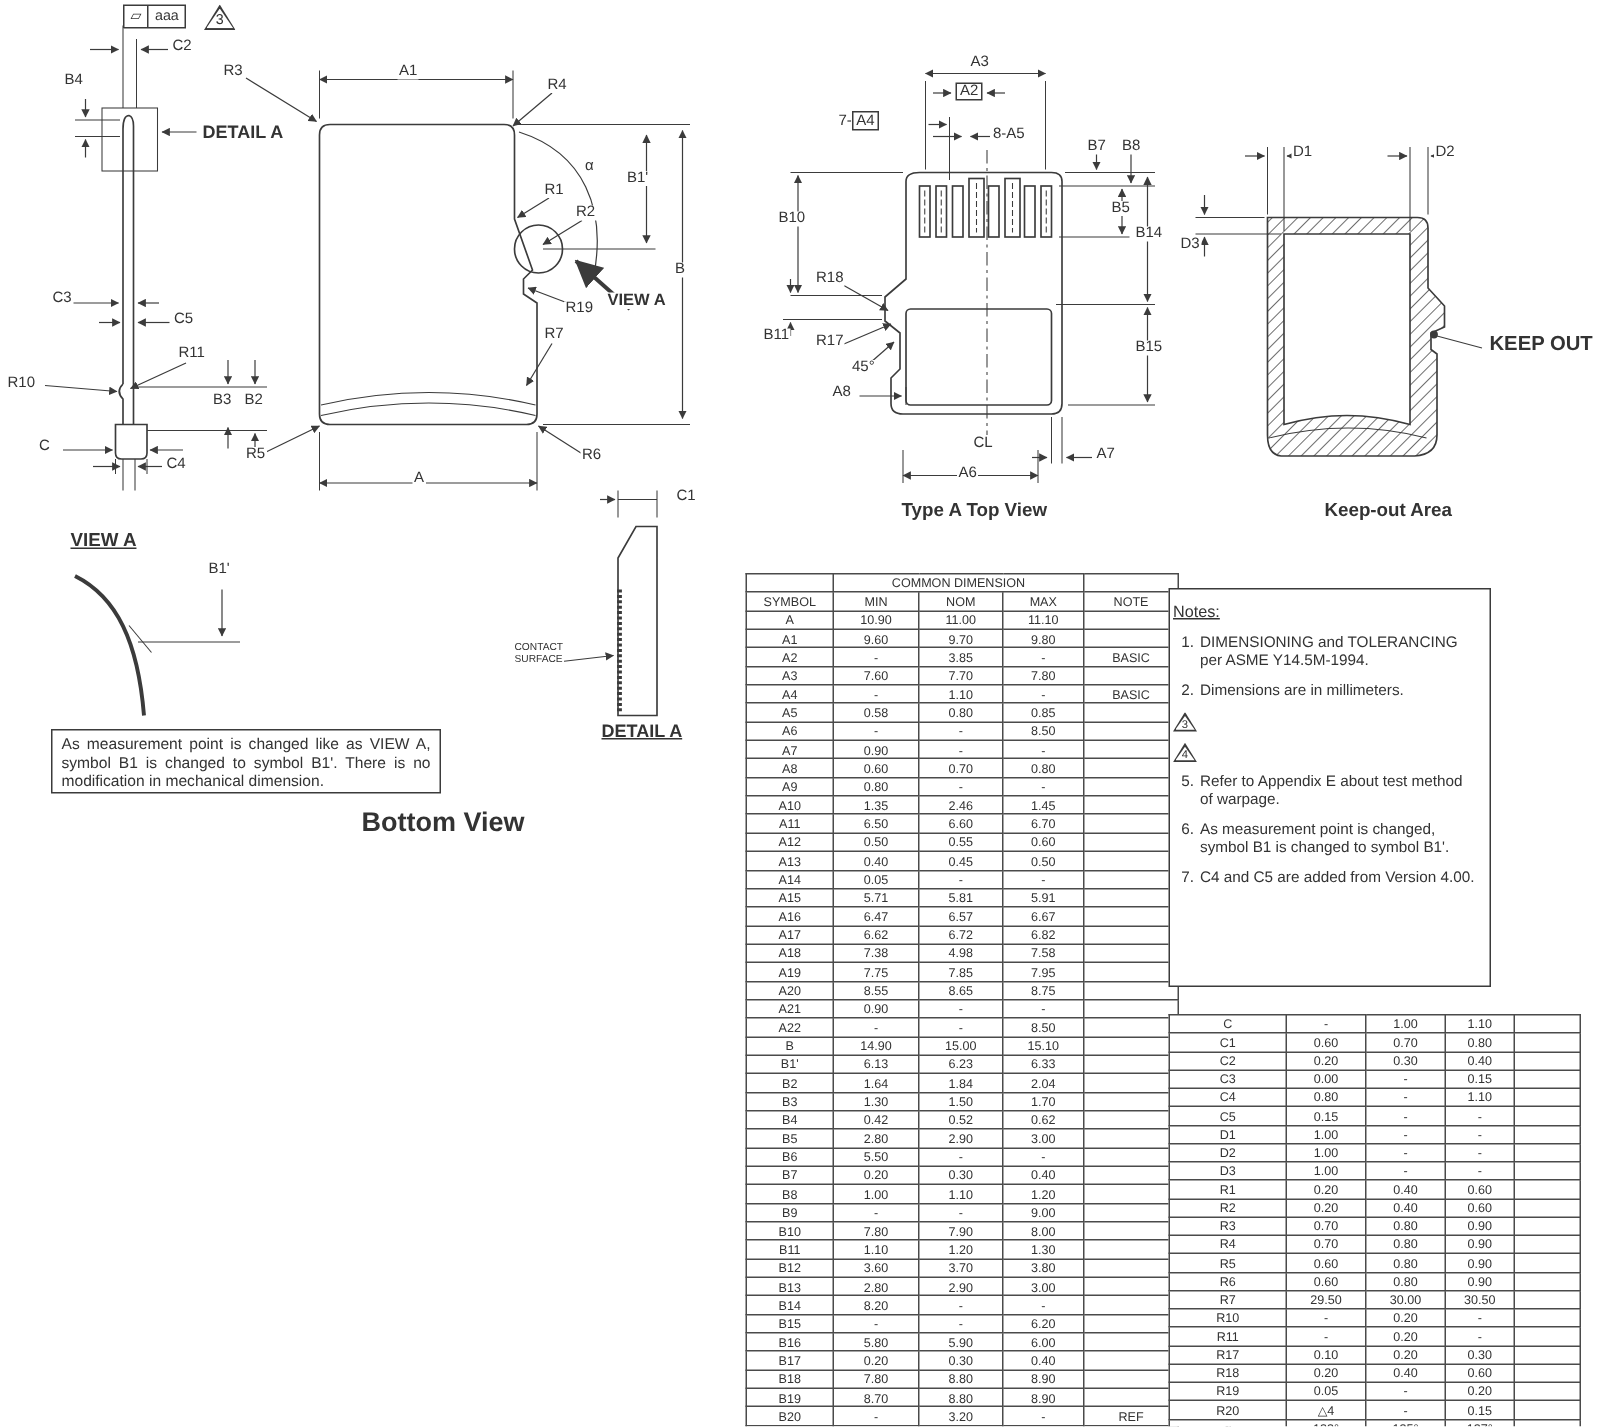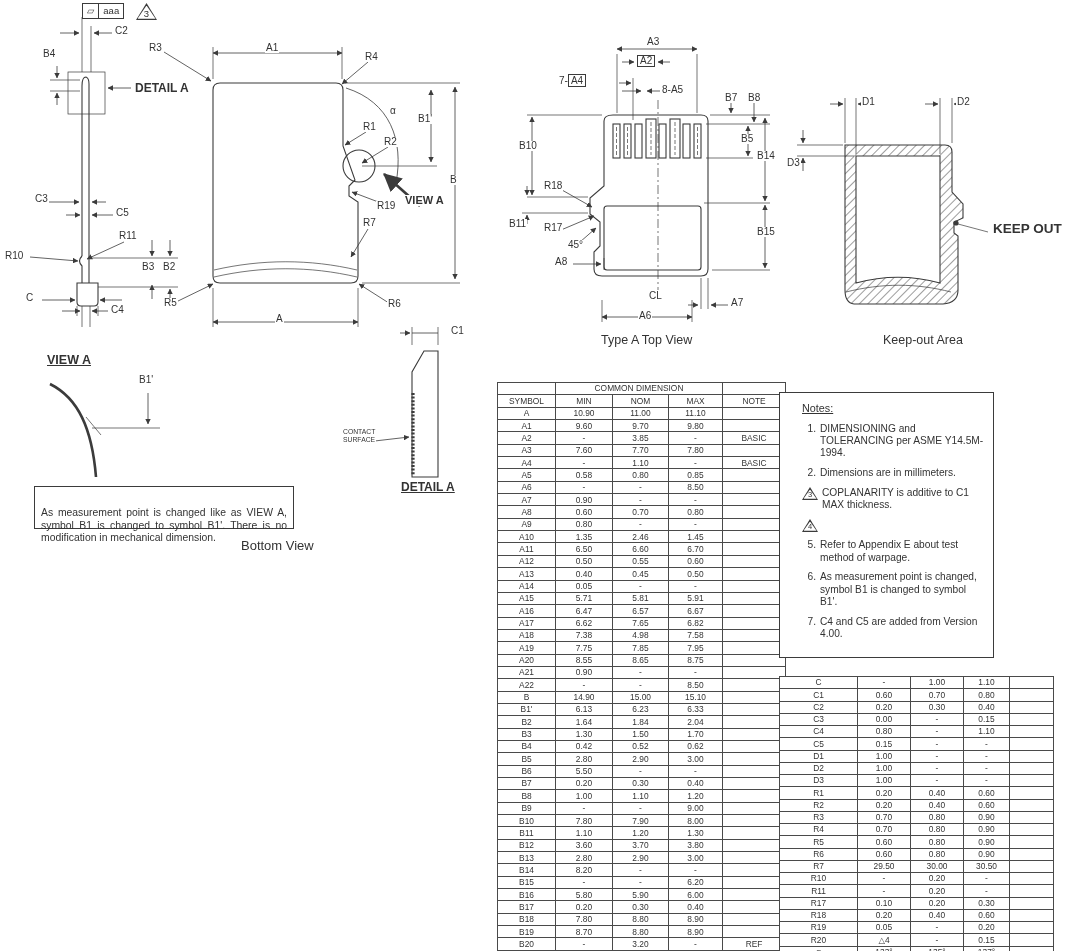--- a/index.html
+++ b/index.html
@@ -6,21 +6,21 @@
   body{font-family:"Liberation Sans",sans-serif;color:#333}
   #canvas{position:relative;width:1080px;height:951px;background:#fff;overflow:hidden}
   svg{position:absolute;left:0;top:0}
   .o{stroke:#3b3b3b;stroke-width:1.1;fill:none}
   .t{stroke:#3b3b3b;stroke-width:.7;fill:none}
   .d{stroke:#3b3b3b;stroke-width:.8;fill:none}
   .th{stroke:#3b3b3b;stroke-width:2.6;fill:none}
   .c{stroke:#3b3b3b;stroke-width:.7;stroke-dasharray:9 3 2 3;fill:none}
   .lbl{position:absolute;font-size:10px;line-height:1;background:#fff;padding:0 1px;white-space:nowrap}
   .sm{font-size:6.8px}
-  .cap{font-weight:normal;font-size:12.5px}
+  .cap{font-weight:bold;font-size:12.5px}
   .u{text-decoration:underline}
   .boxed{border:1px solid #3b3b3b;padding:0 2px}
   .fcf{position:absolute;display:flex;border:1px solid #3b3b3b;background:#fff;height:14px}
   .fcf .cell{padding:0 4px;font-size:9.5px;line-height:13px}
   .fcf .cell:first-child{border-right:1px solid #3b3b3b}
   .tri-flag{position:relative;display:inline-block;width:16px;height:13px;vertical-align:top;flex:none}
   .tri-flag::before{content:"";position:absolute;left:0;top:0;width:100%;height:100%;
     background:#3b3b3b;clip-path:polygon(50% 0,100% 100%,0 100%)}
   .tri-flag::after{content:"";position:absolute;left:1.5px;top:2.6px;right:1.5px;bottom:1.2px;
     background:#fff;clip-path:polygon(50% 0,100% 100%,0 100%)}
@@ -28,26 +28,26 @@
     font-size:7.5px;text-align:center;line-height:1}
   .tri-flag.big{width:21px;height:17px}
   .tri-flag.big i{font-size:9.5px;top:6px}
   .panel{position:absolute;background:#fff}
   table{border-collapse:collapse;width:100%;table-layout:fixed;font-size:8.4px;color:#333}
   td,th{border:1px solid #4a4a4a;text-align:center;vertical-align:middle;padding:0;
     line-height:1;font-weight:normal;overflow:hidden;white-space:nowrap}
   .t-common td,.t-common th{height:11.35px}
   .t-aux td{height:11.25px}
   .notes{position:absolute;border:1.5px solid #3b3b3b;background:#fff;box-sizing:border-box;
-    padding:9px 8px 4px 22px}
+    padding:9px 8px 4px 2px}
   .notes-title{font-size:10.8px;text-decoration:underline;margin-bottom:9px}
   .note-item{display:flex;gap:4px;margin-bottom:7.5px;font-size:10.2px;line-height:1.2}
   .note-num{min-width:14px;text-align:right;flex:none}
   .note-box{position:absolute;border:1px solid #3b3b3b;box-sizing:border-box;
-    font-size:10.4px;line-height:1.22;padding:20px 6px;text-align:justify}
+    font-size:10.4px;line-height:1.22;padding:4px 6px;text-align:justify}
 </style>
 </head>
 <body>
 
 <div id="canvas">
 
   <svg width="1080" height="951" viewBox="0 0 1080 951">
     <defs>
       <marker id="ar" viewBox="0 0 8 8" refX="7.5" refY="4" markerWidth="7" markerHeight="7" orient="auto-start-reverse">
           <path d="M0,0L8,4L0,8Z" fill="#3b3b3b"></path>
@@ -252,21 +252,21 @@
   <span class="lbl" style="left:275px;top:314px">A</span>
 
   <span class="lbl" style="left:450px;top:326px">C1</span>
   <span class="lbl sm" style="left:342px;top:429px">CONTACT</span>
   <span class="lbl sm" style="left:342px;top:437px">SURFACE</span>
   <span class="lbl u" style="left:400px;top:481px;font-size:12px;font-weight:bold">DETAIL A</span>
 
   <span class="lbl u" style="left:46px;top:354px;font-size:12.5px;font-weight:bold">VIEW A</span>
   <span class="lbl" style="left:138px;top:375px">B1'</span>
   <div class="note-box" style="left:34px;top:486px;width:260px;height:43px">As measurement point is changed like as VIEW A, symbol B1 is changed to symbol B1'. There is no modification in mechanical dimension.</div>
-  <span class="lbl cap" style="left:240px;top:539px;font-size:13px">Bottom View</span>
+  <span class="lbl cap" style="left:240px;top:539px;font-size:18px">Bottom View</span>
 
   <span class="lbl" style="left:646px;top:37px">A3</span>
   <span class="lbl boxed" style="left:637px;top:55px">A2</span>
   <span class="lbl" style="left:558px;top:76px"><span>7-</span><span class="boxed">A4</span></span>
   <span class="lbl" style="left:661px;top:85px">8-A5</span>
   <span class="lbl" style="left:724px;top:93px">B7</span>
   <span class="lbl" style="left:747px;top:93px">B8</span>
   <span class="lbl" style="left:518px;top:141px">B10</span>
   <span class="lbl" style="left:740px;top:134px">B5</span>
   <span class="lbl" style="left:756px;top:151px">B14</span>
@@ -426,21 +426,21 @@
           <tr>
             <td>A16</td>
             <td>6.47</td>
             <td>6.57</td>
             <td>6.67</td>
             <td></td>
           </tr>
           <tr>
             <td>A17</td>
             <td>6.62</td>
-            <td>7.65</td>
+            <td>6.72</td>
             <td>6.82</td>
             <td></td>
           </tr>
           <tr>
             <td>A18</td>
             <td>7.38</td>
             <td>4.98</td>
             <td>7.58</td>
             <td></td>
           </tr>
@@ -638,21 +638,20 @@
           <span class="note-text">DIMENSIONING and TOLERANCING per ASME Y14.5M-1994.</span>
         </div>
         <div class="note-item">
           <span class="note-num">2.</span>
           <span class="note-text">Dimensions are in millimeters.</span>
         </div>
         <div class="note-item">
           <span class="tri-flag">
             <i>3</i>
           </span>
-          <span class="note-text">COPLANARITY is additive to C1 MAX thickness.</span>
         </div>
         <div class="note-item">
           <span class="tri-flag">
             <i>4</i>
           </span>
         </div>
         <div class="note-item">
           <span class="note-num">5.</span>
           <span class="note-text">Refer to Appendix E about test method of warpage.</span>
         </div>

